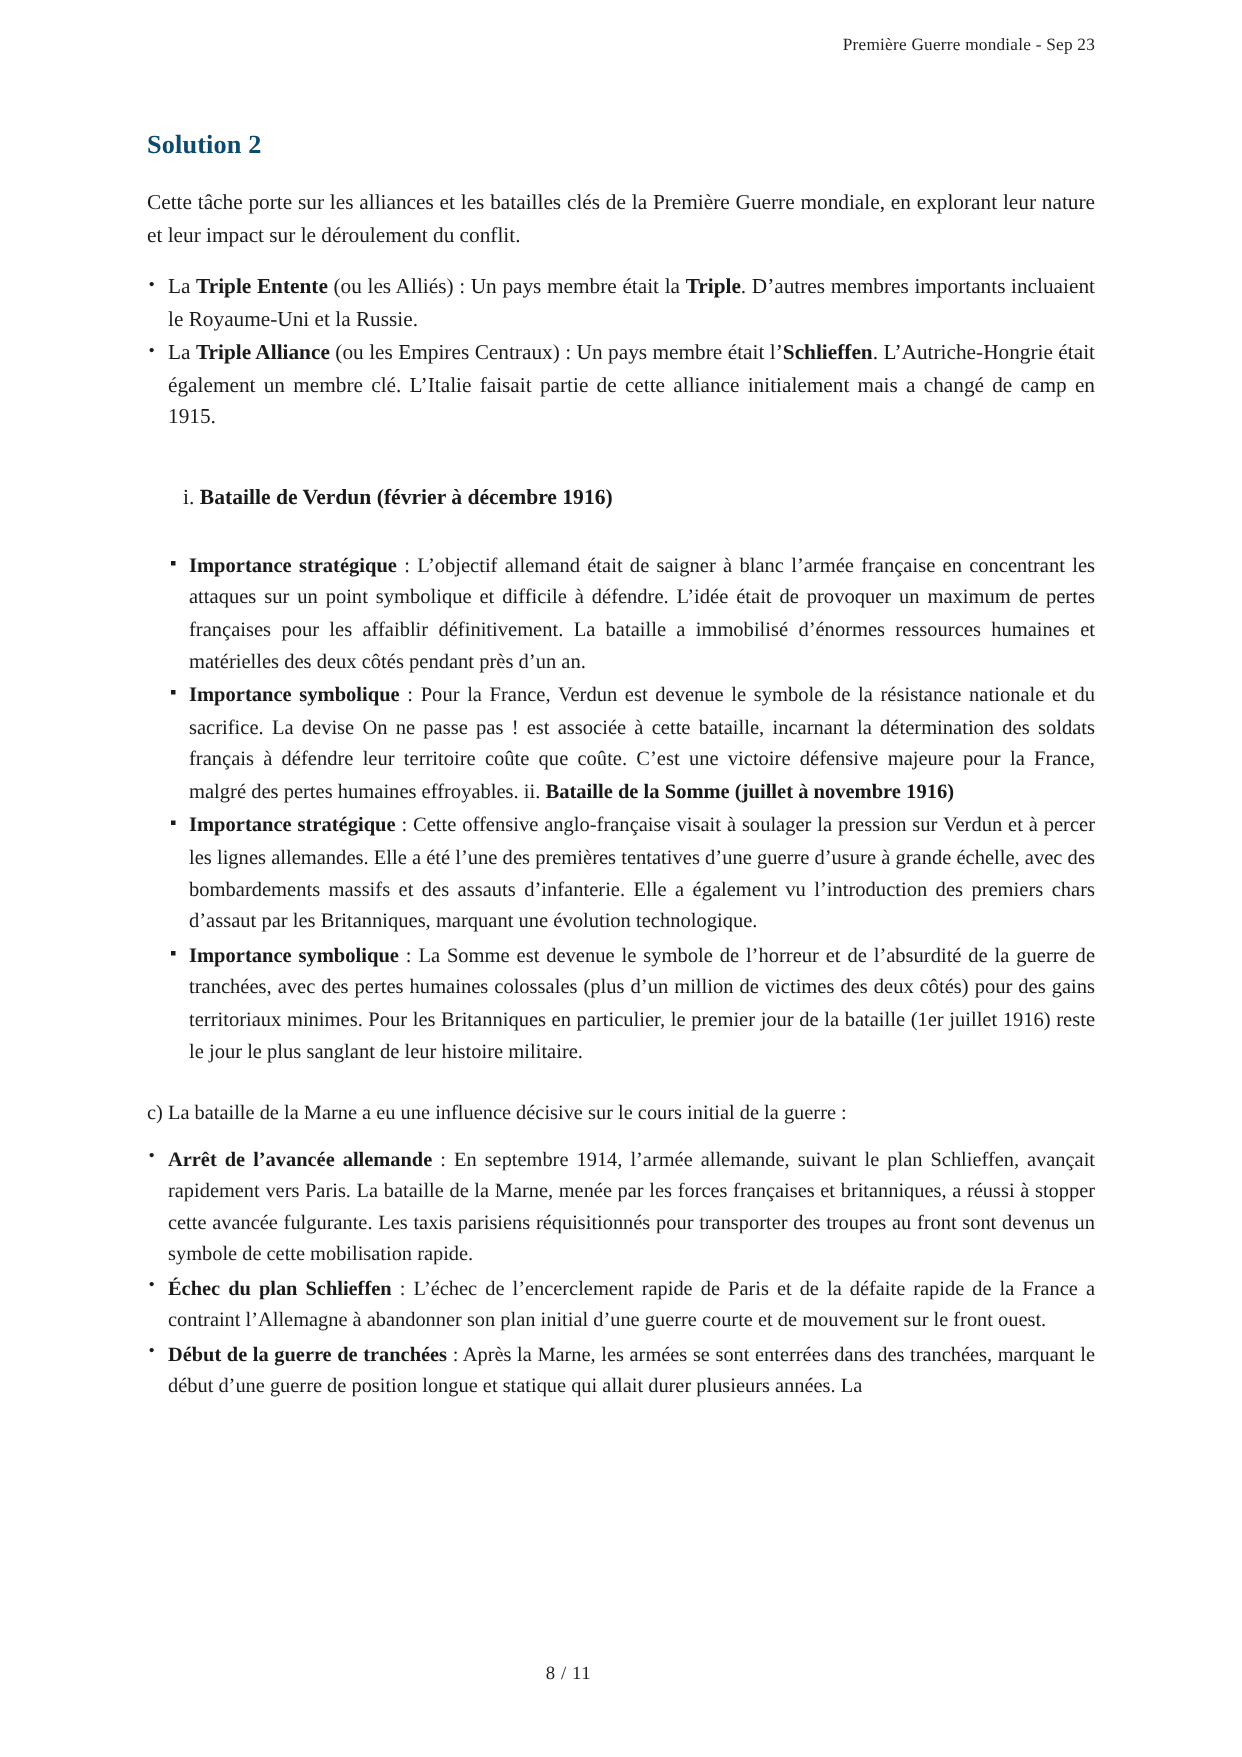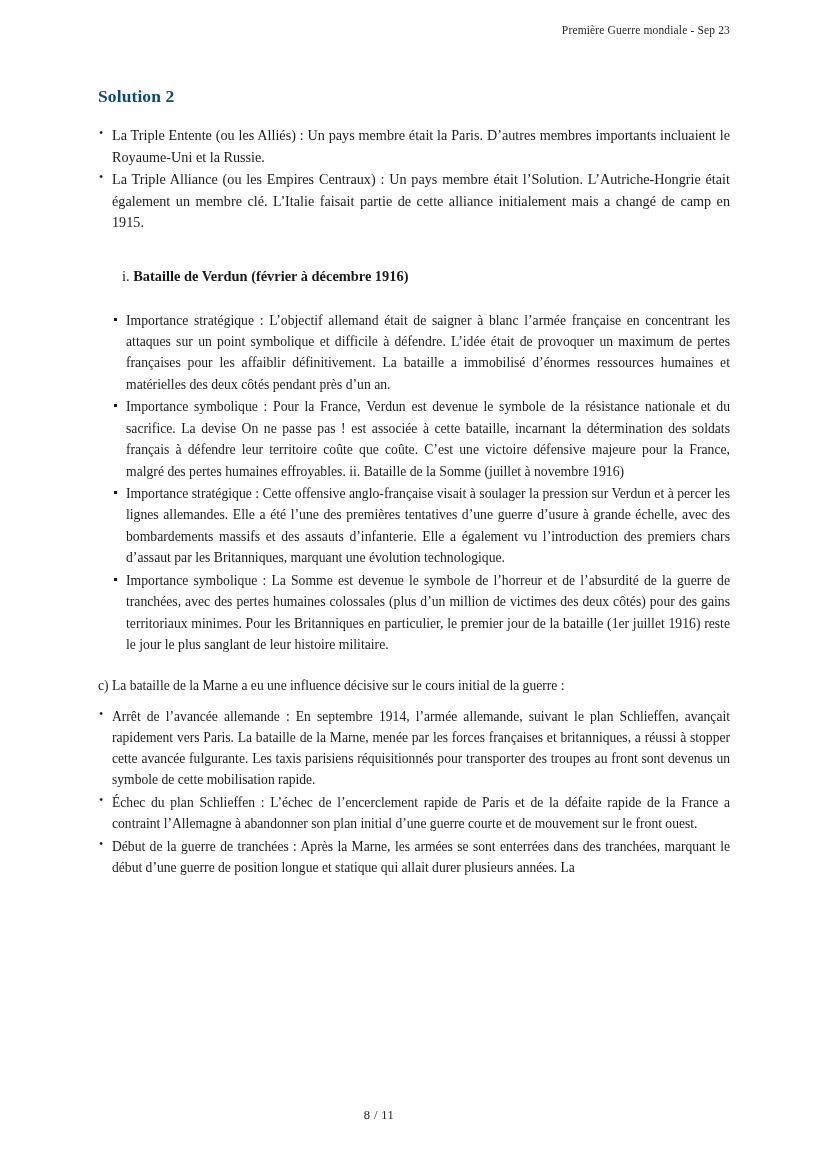--- a/index.html
+++ b/index.html
@@ -121,21 +121,21 @@
     background: #1a1a1a;
   }
   .section-c {
     margin-top: 19px;
   }
   ul.bullets.c-list > li {
     font-size: 13.6px;
     line-height: 1.55;
     margin-bottom: 2px;
   }
-  b, strong { font-weight: normal; }
+  b, strong { font-weight: bold; }
   .footer {
     position: absolute;
     bottom: 48px;
     left: 0;
     width: 758px;
     text-align: center;
     font-size: 12.5px;
     color: #1f1f1f;
     letter-spacing: 0.4px;
   }
@@ -146,28 +146,29 @@
 <div class="page">
 
   <div class="running-header">
     <span>Première Guerre mondiale - Sep 23</span>
   </div>
 
   <div class="content">
 
     <h1 class="solution-title">Solution 2</h1>
 
+    <p class="para">Cette tâche porte sur les alliances et les batailles clés de la Première Guerre mondiale, en explorant leur nature et leur impact sur le déroulement du conflit.</p>
 
 
     <ul class="bullets">
       <li>
-        <span>La </span><b>Triple Entente</b><span> (ou les Alliés) : Un pays membre était la </span><b>Paris</b><span>. D’autres membres importants incluaient le Royaume-Uni et la Russie.</span>
-      </li>
-      <li>
-        <span>La </span><b>Triple Alliance</b><span> (ou les Empires Centraux) : Un pays membre était l’</span><b>Solution</b><span>. L’Autriche-Hongrie était également un membre clé. L’Italie faisait partie de cette alliance initialement mais a changé de camp en 1915.</span>
+        <span>La </span><b>Triple Entente</b><span> (ou les Alliés) : Un pays membre était la </span><b>Triple</b><span>. D’autres membres importants incluaient le Royaume-Uni et la Russie.</span>
+      </li>
+      <li>
+        <span>La </span><b>Triple Alliance</b><span> (ou les Empires Centraux) : Un pays membre était l’</span><b>Schlieffen</b><span>. L’Autriche-Hongrie était également un membre clé. L’Italie faisait partie de cette alliance initialement mais a changé de camp en 1915.</span>
       </li>
     </ul>
 
 
     <p class="roman-heading">
       <span class="num">i. </span><span>Bataille de Verdun (février à décembre 1916)</span>
     </p>
 
     <ul class="sub-bullets">
       <li>

